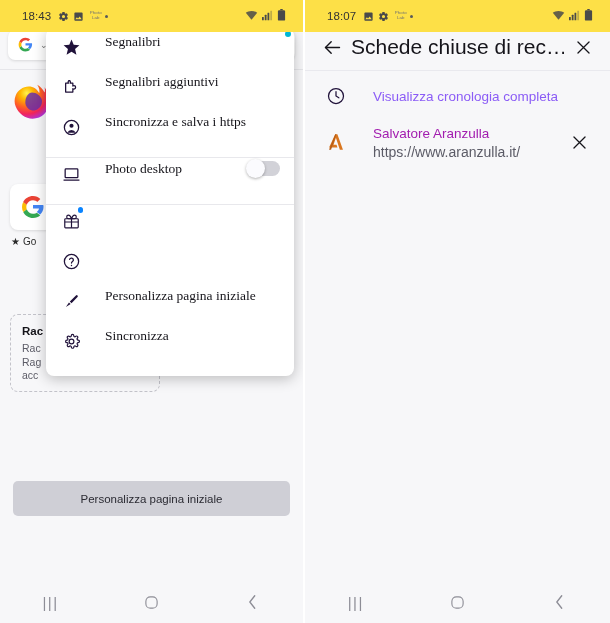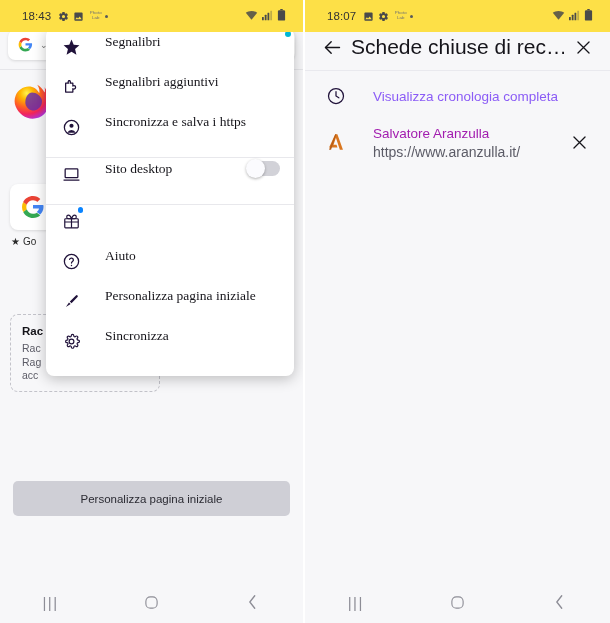--- a/index.html
+++ b/index.html
@@ -260,21 +260,21 @@
 
       <div class="mi-div"></div>
 
       <div class="mi">
         <span class="mi-icon">
           <svg width="19" height="19" viewBox="0 0 24 24" fill="none" stroke="#20123a" stroke-width="1.6" stroke-linejoin="round">
               <rect x="4" y="5" width="16" height="11" rx="1"></rect>
               <path d="M2.5 19h19" stroke-linecap="round"></path>
             </svg>
         </span>
-        <span class="mi-label">Sito desktop</span>
+        <span class="mi-label">Photo desktop</span>
         <span class="toggle">
           <span class="knob"></span>
         </span>
       </div>
 
       <div class="mi-div"></div>
 
       <div class="mi">
         <span class="mi-icon">
           <svg width="19" height="19" viewBox="0 0 24 24" fill="none" stroke="#20123a" stroke-width="1.5" stroke-linejoin="round">
@@ -287,21 +287,20 @@
       </div>
 
       <div class="mi">
         <span class="mi-icon">
           <svg width="19" height="19" viewBox="0 0 24 24" fill="none" stroke="#20123a" stroke-width="1.6">
               <circle cx="12" cy="12" r="9"></circle>
               <path d="M9.6 9.3a2.5 2.5 0 014.8.9c0 1.7-2.4 2.1-2.4 3.8" stroke-linecap="round"></path>
               <circle cx="12" cy="17" r=".9" fill="#20123a" stroke="none"></circle>
             </svg>
         </span>
-        <span class="mi-label">Aiuto</span>
       </div>
 
       <div class="mi">
         <span class="mi-icon">
           <svg width="19" height="19" viewBox="0 0 24 24" fill="#20123a">
               <path d="M19.6 4.4a1.4 1.4 0 00-2 0L9.9 12l2.1 2.1 7.6-7.7a1.4 1.4 0 000-2z"></path>
               <path d="M8.8 13.2l-3.9 5.9 6-3.8z"></path>
             </svg>
         </span>
         <span class="mi-label">Personalizza pagina iniziale</span>

